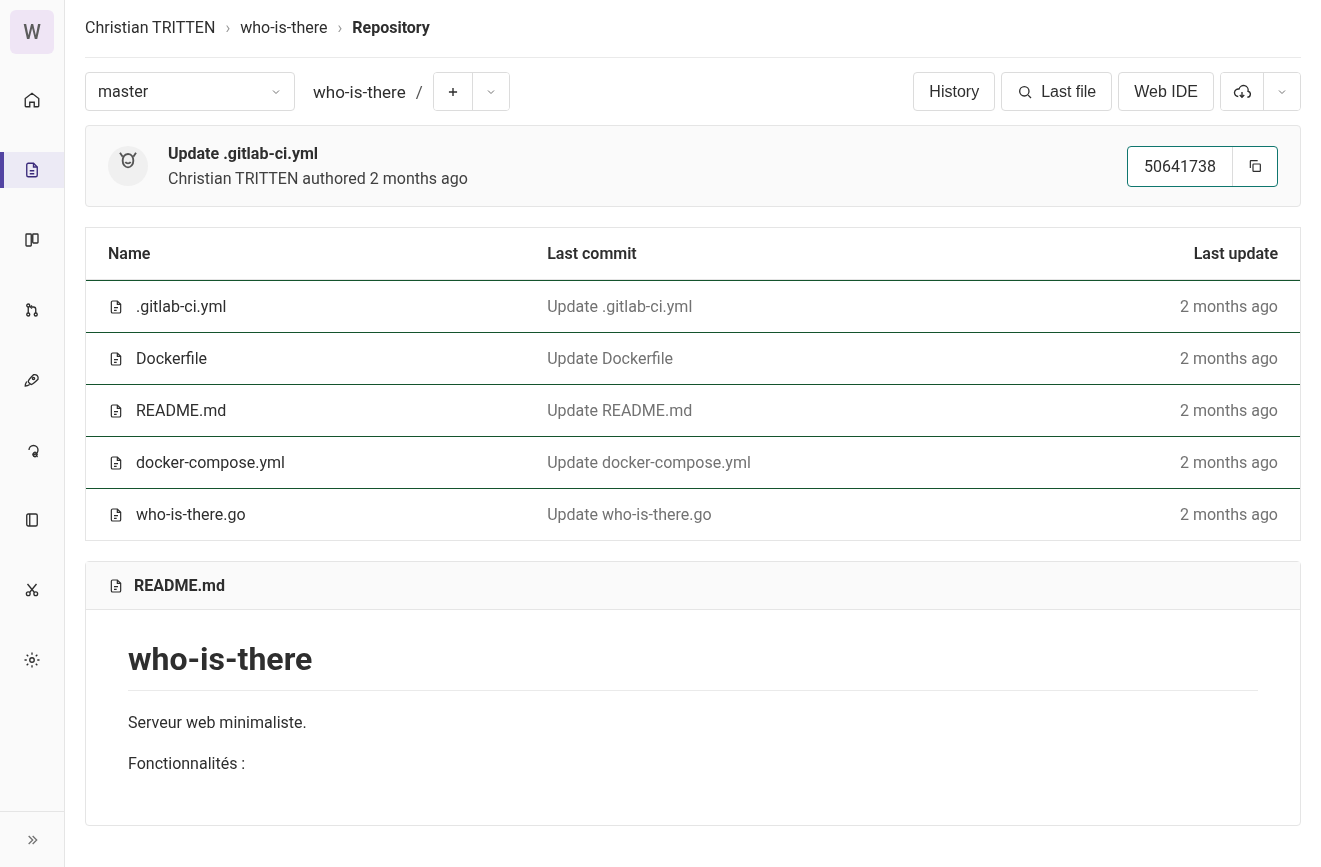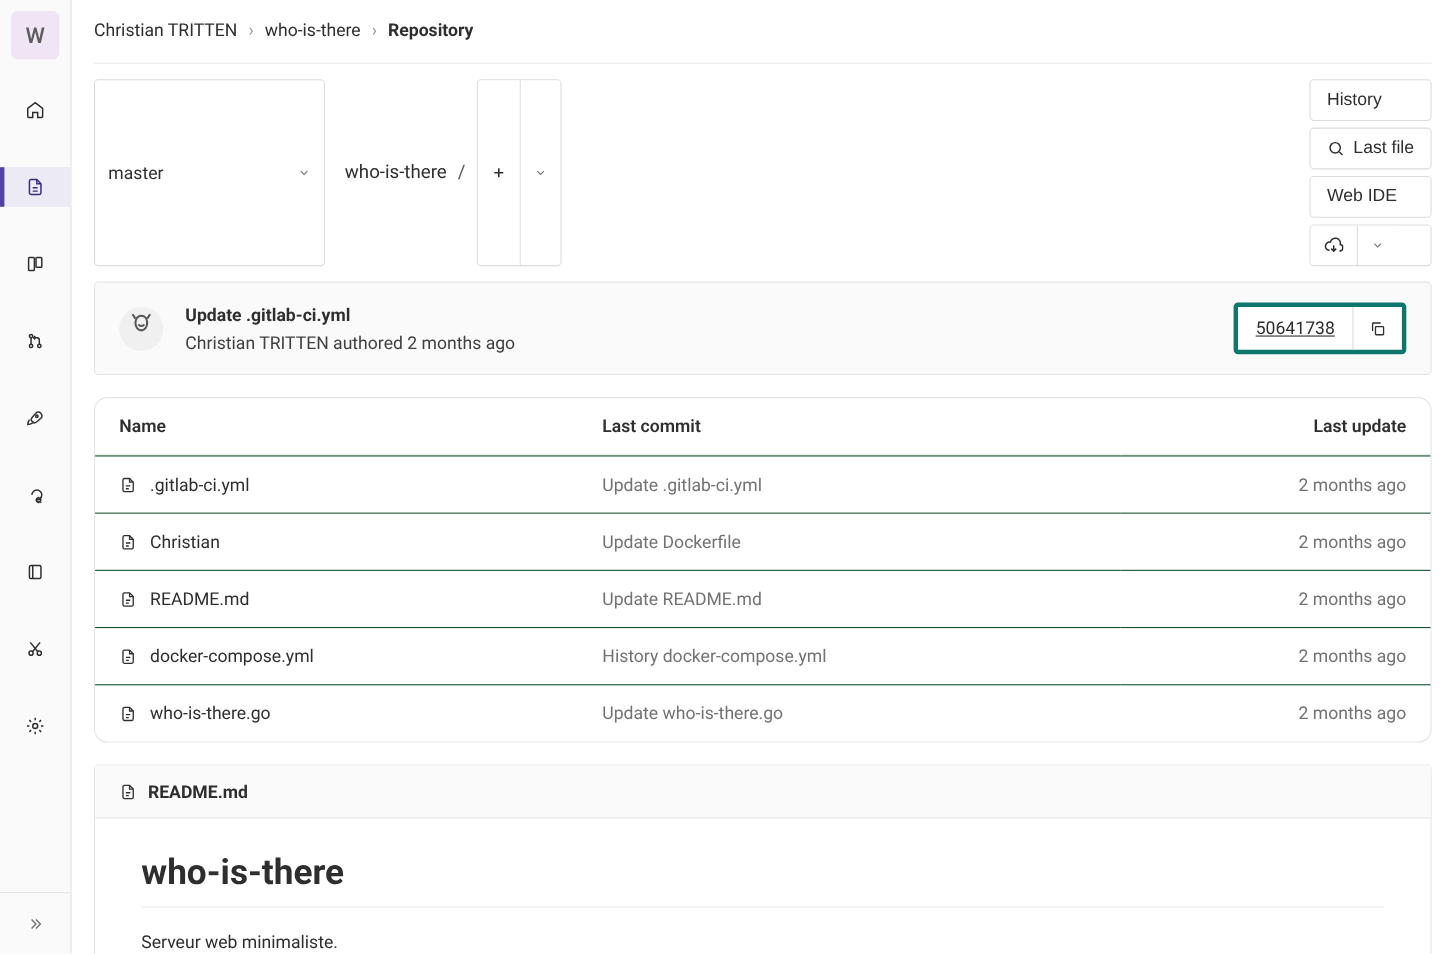--- a/index.html
+++ b/index.html
@@ -23,32 +23,32 @@
 .breadcrumbs .current { font-weight: 700; }
 .toolbar { display: flex; padding: 14px 0; gap: 10px; }
 .branch-select { display: flex; align-items: center; gap: 8px; border: 1px solid #dcdcdc; border-radius: 4px; padding: 9px 12px; min-width: 210px; cursor: pointer; font-size: 16px; }
 .branch-select .chev { margin-left: auto; }
 .path-crumb { font-size: 17px; margin-left: 8px; display: flex; align-items: center; gap: 10px; }
 .path-crumb a { color: #2e2e2e; text-decoration: none; cursor: pointer; }
 .path-crumb .slash { color: #555; }
 .icon-btn-group { display: flex; border: 1px solid #dcdcdc; border-radius: 4px; overflow: hidden; }
 .icon-btn-group button { border: none; background: #fff; padding: 9px 12px; cursor: pointer; display: flex; align-items: center; }
 .icon-btn-group button + button { border-left: 1px solid #dcdcdc; }
-.toolbar-right { margin-left: auto; display: flex; gap: 6px; flex-direction: column; }
+.toolbar-right { margin-left: auto; display: flex; gap: 6px; }
 .btn { border: 1px solid #dcdcdc; border-radius: 4px; background: #fff; padding: 9px 15px; font-size: 16px; cursor: pointer; display: inline-flex; align-items: center; gap: 8px; color: #2e2e2e; }
 .btn svg { width: 16px; height: 16px; fill: none; stroke: #2e2e2e; stroke-width: 2; }
 .commit-card { border: 1px solid #e5e5e5; border-radius: 4px; background: #fafafa; padding: 18px 22px; display: flex; align-items: center; gap: 20px; margin-bottom: 20px; }
 .commit-avatar { width: 40px; height: 40px; border-radius: 50%; background: #f0f0f0; display: flex; align-items: center; justify-content: center; }
 .commit-info { flex: 1; }
 .commit-title { font-weight: 700; font-size: 16px; margin-bottom: 6px; }
 .commit-meta { font-size: 16px; color: #404040; }
-.commit-actions { display: flex; border: 4px solid #0f766e; border-radius: 4px; overflow: hidden; background: #fff; text-decoration: underline; }
+.commit-actions { display: flex; border: 1px solid #0f766e; border-radius: 4px; overflow: hidden; background: #fff; }
 .commit-sha { padding: 10px 16px; font-size: 16px; }
 .commit-copy { border-left: 1px solid #dcdcdc; padding: 10px 14px; cursor: pointer; display: flex; align-items: center; }
-.file-table { width: 100%; border: 1px solid #e5e5e5; border-radius: 12px; border-collapse: separate; border-spacing: 0; margin-bottom: 20px; }
+.file-table { width: 100%; border: 1px solid #e5e5e5; border-radius: 0; border-collapse: separate; border-spacing: 0; margin-bottom: 20px; }
 .file-table th, .file-table td { text-align: left; padding: 16px 22px; font-size: 16px; }
 .file-table th { font-weight: 600; border-bottom: 1px solid #e5e5e5; }
 .file-table th:last-child, .file-table td:last-child { text-align: right; }
 .file-table td { border-top: 1px solid #14532d; }
 .file-name { display: flex; align-items: center; gap: 12px; }
 .file-name svg { width: 16px; height: 18px; stroke: #2e2e2e; fill: none; stroke-width: 1.8; }
 .commit-msg { color: #727272; }
 .last-update { color: #727272; }
 .readme-card { border: 1px solid #e5e5e5; border-radius: 4px; }
 .readme-header { background: #fafafa; border-bottom: 1px solid #e5e5e5; padding: 14px 22px; display: flex; align-items: center; gap: 10px; font-weight: 700; font-size: 16px; }
@@ -244,21 +244,21 @@
             <td class="last-update">2 months ago</td>
           </tr>
           <tr>
             <td>
               <div class="file-name">
                 <svg viewBox="0 0 24 24">
                   <path d="M14 3H7a2 2 0 0 0-2 2v14a2 2 0 0 0 2 2h10a2 2 0 0 0 2-2V8Z"></path>
                   <path d="M14 3v5h5"></path>
                   <path d="M9 13h6M9 17h4"></path>
                 </svg>
-                <span>Christian</span>
+                <span>Dockerfile</span>
               </div>
             </td>
             <td class="commit-msg">Update Dockerfile</td>
             <td class="last-update">2 months ago</td>
           </tr>
           <tr>
             <td>
               <div class="file-name">
                 <svg viewBox="0 0 24 24">
                   <path d="M14 3H7a2 2 0 0 0-2 2v14a2 2 0 0 0 2 2h10a2 2 0 0 0 2-2V8Z"></path>
@@ -275,21 +275,21 @@
             <td>
               <div class="file-name">
                 <svg viewBox="0 0 24 24">
                   <path d="M14 3H7a2 2 0 0 0-2 2v14a2 2 0 0 0 2 2h10a2 2 0 0 0 2-2V8Z"></path>
                   <path d="M14 3v5h5"></path>
                   <path d="M9 13h6M9 17h4"></path>
                 </svg>
                 <span>docker-compose.yml</span>
               </div>
             </td>
-            <td class="commit-msg">History docker-compose.yml</td>
+            <td class="commit-msg">Update docker-compose.yml</td>
             <td class="last-update">2 months ago</td>
           </tr>
           <tr>
             <td>
               <div class="file-name">
                 <svg viewBox="0 0 24 24">
                   <path d="M14 3H7a2 2 0 0 0-2 2v14a2 2 0 0 0 2 2h10a2 2 0 0 0 2-2V8Z"></path>
                   <path d="M14 3v5h5"></path>
                   <path d="M9 13h6M9 17h4"></path>
                 </svg>

